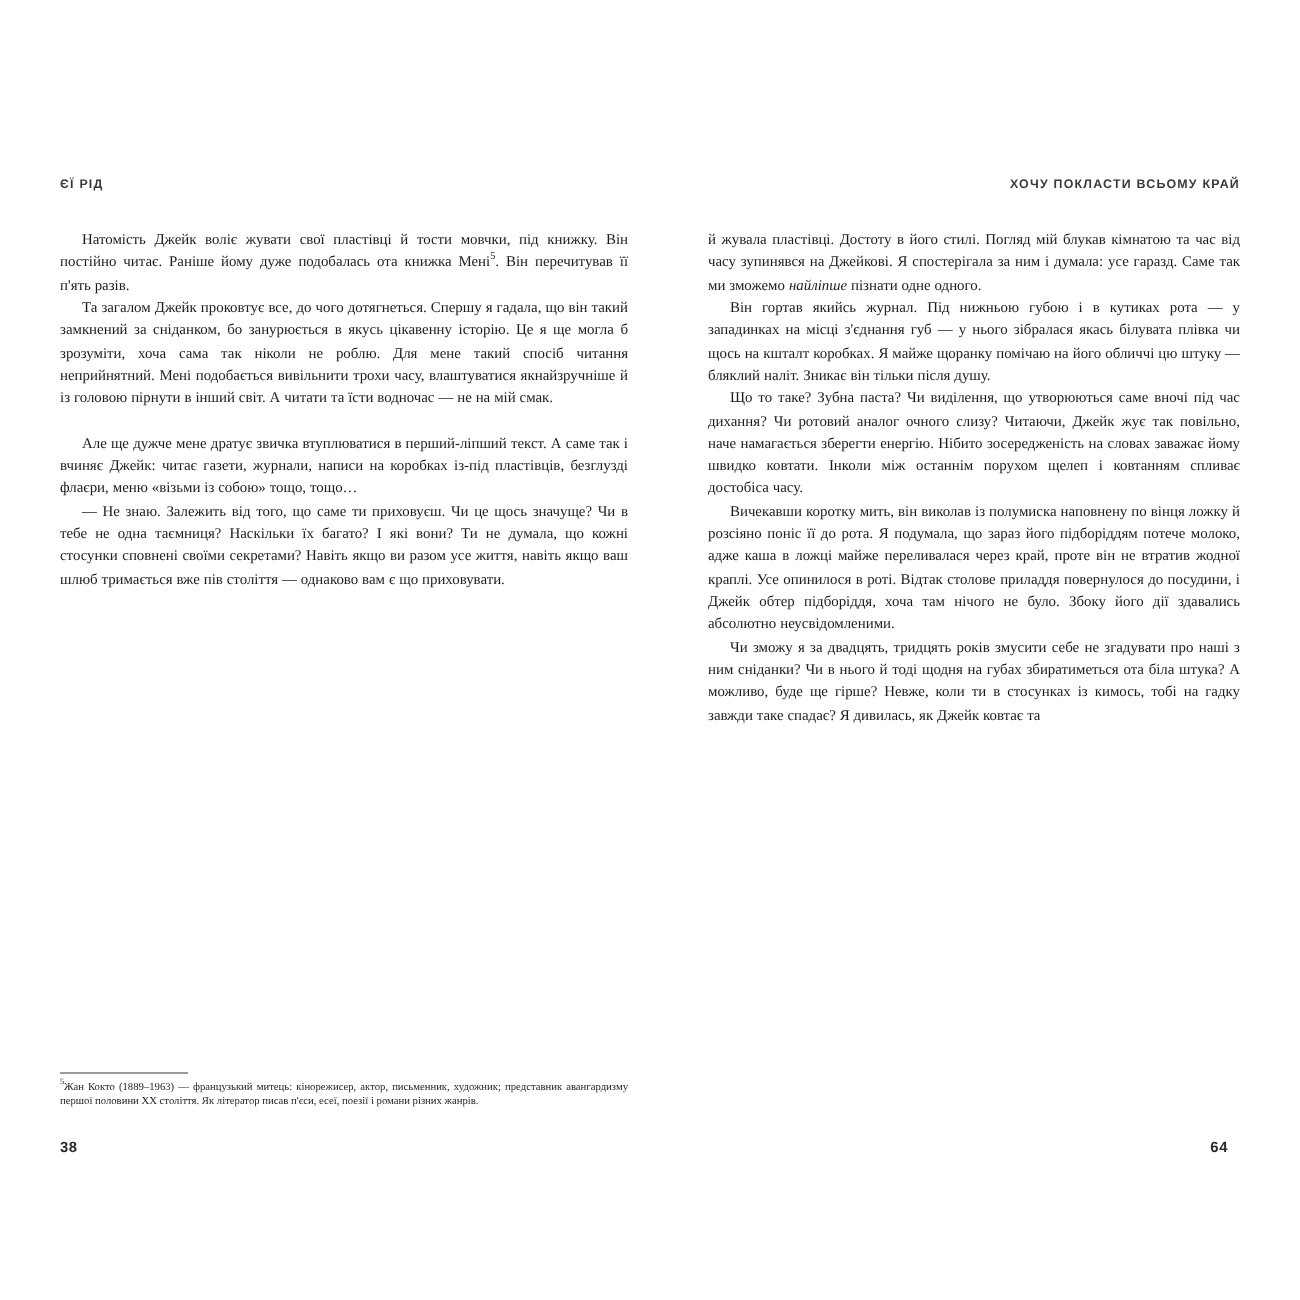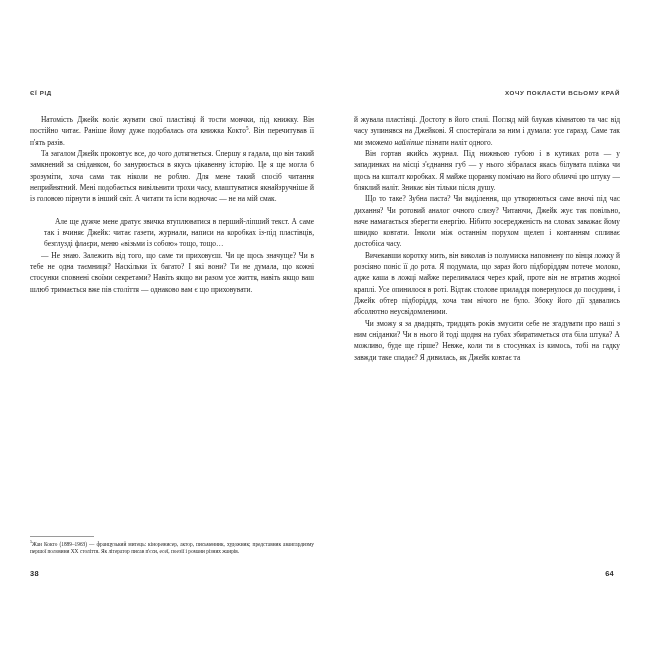--- a/index.html
+++ b/index.html
@@ -66,21 +66,20 @@
     text-align: justify;
     text-indent: 11px;
     hyphens: manual;
     word-spacing: 0.1px;
   }
   p.para.cont {
     text-indent: 0;
   }
   p.gap-before {
     margin-top: 11.3px;
-    margin-left: 14px;
   }
 
   .ital { font-style: italic; margin-top: 40px; }
 
   sup.fn-ref {
     font-size: 5.1px;
     vertical-align: super;
     line-height: 0;
   }
 
@@ -131,21 +130,21 @@
 <body>
 
 <div class="spread">
 
   <div class="page page-left">
 
     <div class="running-head left">ЄЇ РІД</div>
 
     <div class="body-col">
 
-      <p class="para"><span>Натомість Джейк воліє жувати свої пластівці й тости мовчки, під книжку. Він постійно читає. Раніше йому дуже подобалась ота книжка Кокто</span><sup class="fn-ref">5</sup><span>. Він перечитував її п'ять разів.</span></p>
+      <p class="para"><span>Натомість Джейк воліє жувати свої пластівці й тости мовчки, під книжку. Він постійно читає. Раніше йому дуже подобалась ота книжка Мені</span><sup class="fn-ref">5</sup><span>. Він перечитував її п'ять разів.</span></p>
 
       <p class="para">Та загалом Джейк проковтує все, до чого дотягнеться. Спершу я гадала, що він такий замкнений за сніданком, бо занурюється в якусь цікавенну історію. Це я ще могла б зрозуміти, хоча сама так ніколи не роблю. Для мене такий спосіб читання неприйнятний. Мені подобається вивільнити трохи часу, влаштуватися якнайзручніше й із головою пірнути в інший світ. А читати та їсти водночас — не на мій смак.</p>
 
       <p class="para gap-before">Але ще дужче мене дратує звичка втуплюватися в перший-ліпший текст. А саме так і вчиняє Джейк: читає газети, журнали, написи на коробках із-під пластівців, безглузді флаєри, меню «візьми із собою» тощо, тощо…</p>
 
 
 
       <p class="para">— Не знаю. Залежить від того, що саме ти приховуєш. Чи це щось значуще? Чи в тебе не одна таємниця? Наскільки їх багато? І які вони? Ти не думала, що кожні стосунки сповнені своїми секретами? Навіть якщо ви разом усе життя, навіть якщо ваш шлюб тримається вже пів століття — однаково вам є що приховувати.</p>
 
     </div>
@@ -155,21 +154,21 @@
       <p class="footnote"><sup>5</sup><span>Жан Кокто (1889–1963) — французький митець: кінорежисер, актор, письменник, художник; представник авангардизму першої половини XX століття. Як літератор писав п'єси, есеї, поезії і романи різних жанрів.</span></p>
     </div>
   </div>
 
   <div class="page page-right">
 
     <div class="running-head right">ХОЧУ ПОКЛАСТИ ВСЬОМУ КРАЙ</div>
 
     <div class="body-col">
 
-      <p class="para cont"><span>й жувала пластівці. Достоту в його стилі. Погляд мій блукав кімнатою та час від часу зупинявся на Джейкові. Я спостерігала за ним і думала: усе гаразд. Саме так ми зможемо </span><span class="ital">найліпше</span><span> пізнати наліт одного.</span></p>
+      <p class="para cont"><span>й жувала пластівці. Достоту в його стилі. Погляд мій блукав кімнатою та час від часу зупинявся на Джейкові. Я спостерігала за ним і думала: усе гаразд. Саме так ми зможемо </span><span class="ital">найліпше</span><span> пізнати одне одного.</span></p>
 
       <p class="para">Він гортав якийсь журнал. Під нижньою губою і в кутиках рота — у западинках на місці з'єднання губ — у нього зібралася якась білувата плівка чи щось на кшталт коробках. Я майже щоранку помічаю на його обличчі цю штуку — бляклий наліт. Зникає він тільки після душу.</p>
 
       <p class="para">Що то таке? Зубна паста? Чи виділення, що утворюються саме вночі під час дихання? Чи ротовий аналог очного слизу? Читаючи, Джейк жує так повільно, наче намагається зберегти енергію. Нібито зосередженість на словах заважає йому швидко ковтати. Інколи між останнім порухом щелеп і ковтанням спливає достобіса часу.</p>
 
       <p class="para">Вичекавши коротку мить, він виколав із полумиска наповнену по вінця ложку й розсіяно поніс її до рота. Я подумала, що зараз його підборіддям потече молоко, адже каша в ложці майже переливалася через край, проте він не втратив жодної краплі. Усе опинилося в роті. Відтак столове приладдя повернулося до посудини, і Джейк обтер підборіддя, хоча там нічого не було. Збоку його дії здавались абсолютно неусвідомленими.</p>
 
 
       <p class="para">Чи зможу я за двадцять, тридцять років змусити себе не згадувати про наші з ним сніданки? Чи в нього й тоді щодня на губах збиратиметься ота біла штука? А можливо, буде ще гірше? Невже, коли ти в стосунках із кимось, тобі на гадку завжди таке спадає? Я дивилась, як Джейк ковтає та</p>
     </div>

